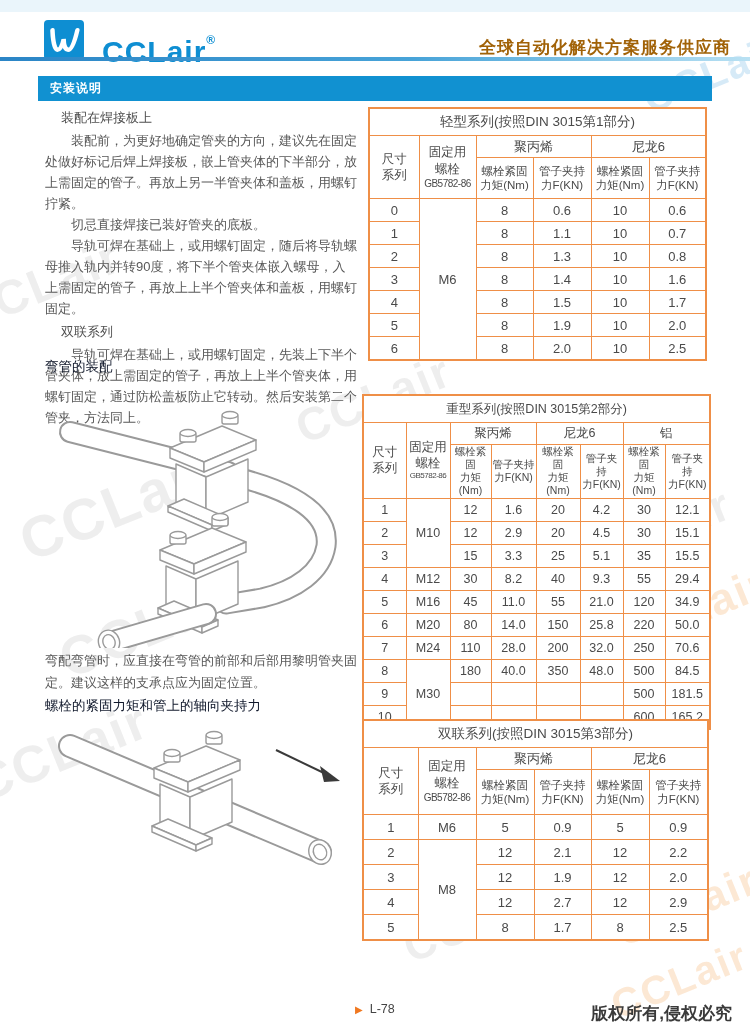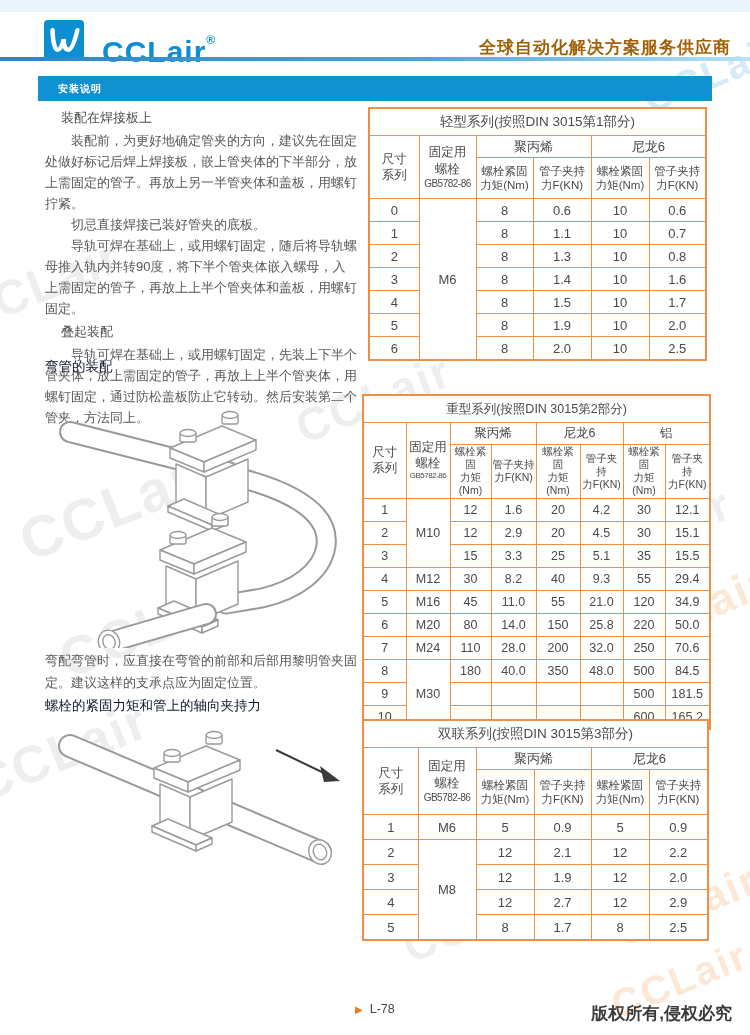--- a/index.html
+++ b/index.html
@@ -11,21 +11,21 @@
   #topstrip{left:0;top:0;width:750px;height:12px;background:#eaf5fb;}
 
   
   .logo{left:44px;top:20px;display:flex;align-items:flex-start;}
   .logo-ic{width:40px;height:40px;background:#0e8ed2;border-radius:4px;display:flex;align-items:center;justify-content:center;}
   .logo-tx{font-size:30px;font-weight:bold;color:#0e8ed2;letter-spacing:1px;margin-left:18px;line-height:40px;}
   .logo-reg{font-size:12px;color:#0e8ed2;vertical-align:18px;font-weight:bold;}
   .tagline{right:19px;top:36px;font-size:17px;font-weight:bold;color:#a16207;letter-spacing:1px;}
   .rule{left:0;top:57px;width:750px;height:4px;background:linear-gradient(to right,#2b85c6 0%,#47a3d8 55%,#b9e1f3 100%);}
   .titlebar{left:38px;top:76px;width:674px;height:25px;background:#1191d1;}
-  .titlebar span{display:block;padding-left:20px;line-height:25px;color:#fff;font-weight:bold;font-size:10px;letter-spacing:1px;}
+  .titlebar span{display:block;padding-left:12px;line-height:25px;color:#fff;font-weight:bold;font-size:12px;letter-spacing:1px;}
 
   
   .instructions{left:45px;top:105px;width:313px;font-size:13px;line-height:21px;color:#585858;}
   .instructions h4{margin:2px;padding-left:14px;font-size:13px;font-weight:normal;color:#4f4f4f;}
   .instructions p{margin:0;text-indent:2em;}
   .subhead{left:45px;font-size:13.5px;color:#0f172a;}
   .caption{left:45px;font-size:13px;color:#585858;}
   .bend-caption{top:650px;width:318px;line-height:22px;}
   .bolt-caption{top:870px;width:321px;line-height:25px;text-indent:2em;}
 
@@ -101,21 +101,21 @@
 
   <div class="abs titlebar">
     <span>安装说明</span>
   </div>
 
   <div class="abs instructions">
     <h4>装配在焊接板上</h4>
     <p>装配前，为更好地确定管夹的方向，建议先在固定处做好标记后焊上焊接板，嵌上管夹体的下半部分，放上需固定的管子。再放上另一半管夹体和盖板，用螺钉拧紧。</p>
     <p>切忌直接焊接已装好管夹的底板。</p>
     <p>导轨可焊在基础上，或用螺钉固定，随后将导轨螺母推入轨内并转90度，将下半个管夹体嵌入螺母，入上需固定的管子，再放上上半个管夹体和盖板，用螺钉固定。</p>
-    <h4>叠起装配</h4>
+    <h4>双联系列</h4>
     <p>导轨可焊在基础上，或用螺钉固定，先装上下半个管夹体，放上需固定的管子，再放上上半个管夹体，用螺钉固定，通过防松盖板防止它转动。然后安装第二个管夹，方法同上。</p>
   </div>
 
   <div class="abs subhead" style="top:358px;">弯管的装配</div>
   <svg class="abs" style="left:56px;top:376px;" width="300" height="272" viewBox="0 0 300 272">
     <defs>
       <g id="bolt">
         <rect class="ln" x="-8" y="-7" width="16" height="9" rx="2"></rect>
         <ellipse class="ln" cx="0" cy="-7" rx="8" ry="3.5"></ellipse>
       </g>

